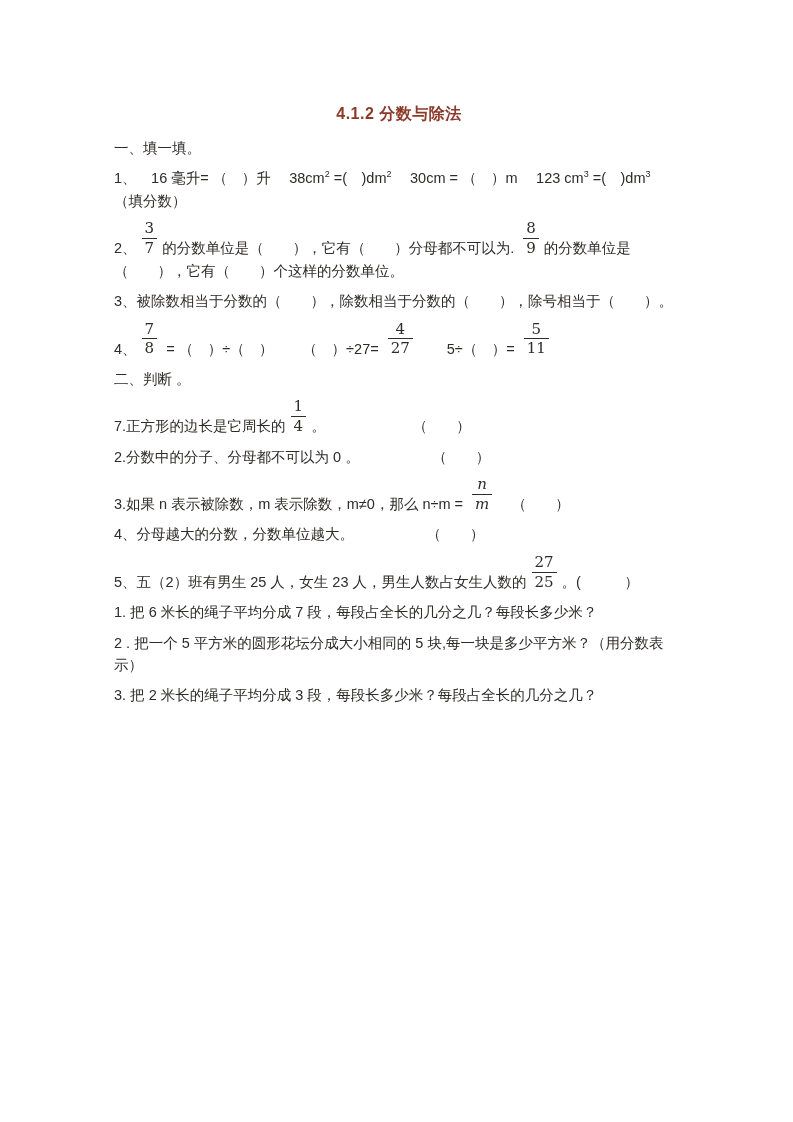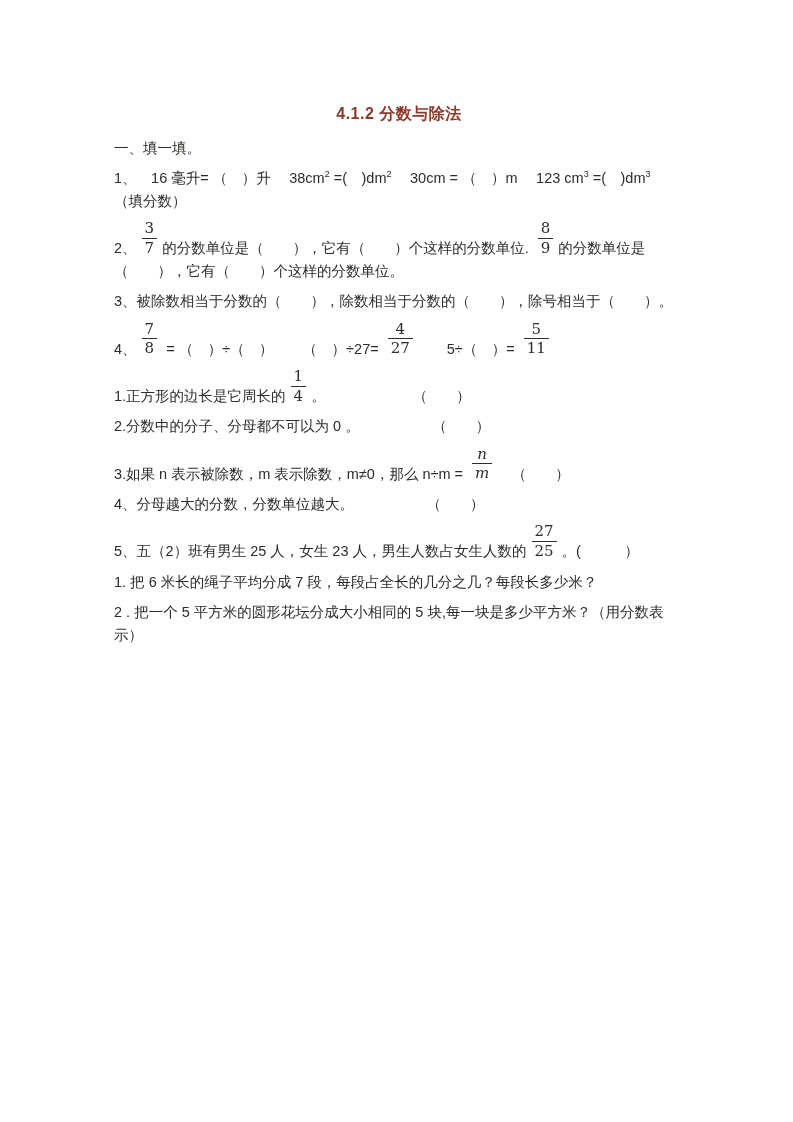--- a/index.html
+++ b/index.html
@@ -59,24 +59,26 @@
   }
 </style>
 </head>
 <body>
 
 <div class="page" style="color: rgb(46, 43, 41);">
   <h1 class="title" style="color: rgb(139, 58, 42);">4.1.2 分数与除法</h1>
   <div id="lines">
       <p class="line"><span>一、填一填。</span></p>
       <p class="line"><span>1、　16 毫升= （　）升　 38cm</span><sup>2</sup><span> =(　)dm</span><sup>2</sup><span>　 30cm = （　）m　 123 cm</span><sup>3</sup><span> =(　)dm</span><sup>3</sup><span>　（填分数）</span></p>
-      <p class="line"><span>2、</span><span class="frac"><span class="num">3</span><span class="den">7</span></span><span>的分数单位是（　　），它有（　　）个这样的分数单位. </span><span class="frac"><span class="num">8</span><span class="den">9</span></span><span>的分数单位是（　　），它有（　　）个这样的分数单位。</span></p>
+      <p class="line"><span>2、</span><span class="frac"><span class="num">3</span><span class="den">7</span></span><span>的分数单位是（　　），它有（　　）分母都不可以为. </span><span class="frac"><span class="num">8</span><span class="den">9</span></span><span>的分数单位是（　　），它有（　　）个这样的分数单位。</span></p>
       <p class="line"><span>3、被除数相当于分数的（　　），除数相当于分数的（　　），除号相当于（　　）。</span></p>
       <p class="line"><span>4、</span><span class="frac"><span class="num">7</span><span class="den">8</span></span><span> = （　）÷（　）　　（　）÷27= </span><span class="frac"><span class="num">4</span><span class="den">27</span></span><span>　　5÷（　）= </span><span class="frac"><span class="num">5</span><span class="den">11</span></span></p>
-      <p class="line"><span>1.正方形的边长是它周长的</span><span class="frac"><span class="num">1</span><span class="den">4</span></span><span>。　　　　　　（　　）</span></p>
+      <p class="line"><span>二、判断 。</span></p>
+      <p class="line"><span>7.正方形的边长是它周长的</span><span class="frac"><span class="num">1</span><span class="den">4</span></span><span>。　　　　　　（　　）</span></p>
       <p class="line"><span>2.分数中的分子、分母都不可以为 0 。　　　　　（　　）</span></p>
       <p class="line"><span>3.如果 n 表示被除数，m 表示除数，m≠0，那么 n÷m = </span><span class="frac italic"><span class="num">n</span><span class="den">m</span></span><span>　（　　）</span></p>
       <p class="line"><span>4、分母越大的分数，分数单位越大。　　　　　（　　）</span></p>
       <p class="line"><span>5、五（2）班有男生 25 人，女生 23 人，男生人数占女生人数的</span><span class="frac"><span class="num">27</span><span class="den">25</span></span><span>。(　　　）</span></p>
       <p class="line"><span>1. 把 6 米长的绳子平均分成 7 段，每段占全长的几分之几？每段长多少米？</span></p>
       <p class="line"><span>2 . 把一个 5 平方米的圆形花坛分成大小相同的 5 块,每一块是多少平方米？（用分数表示）</span></p>
+      <p class="line"><span>3. 把 2 米长的绳子平均分成 3 段，每段长多少米？每段占全长的几分之几？</span></p>
     </div>
 </div>
 
 </body></html>

